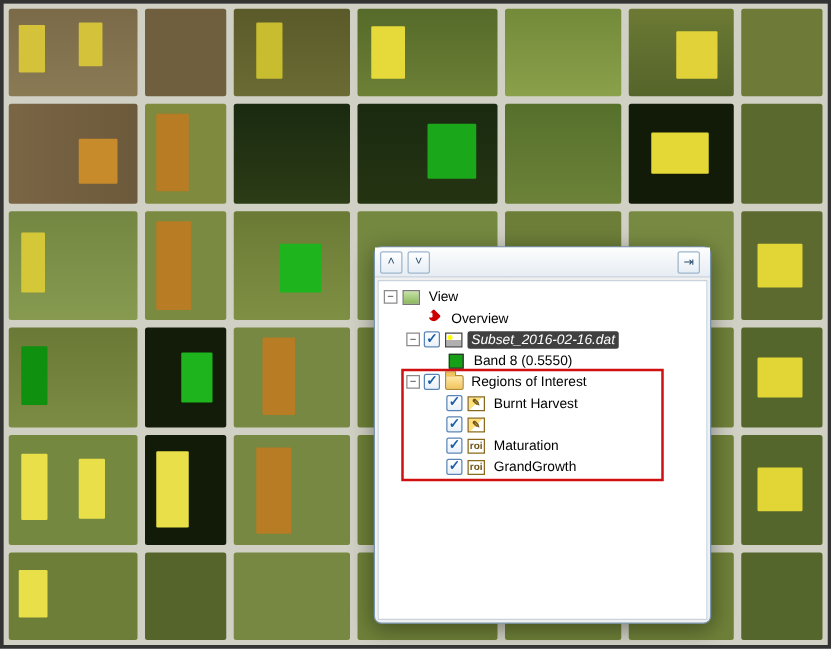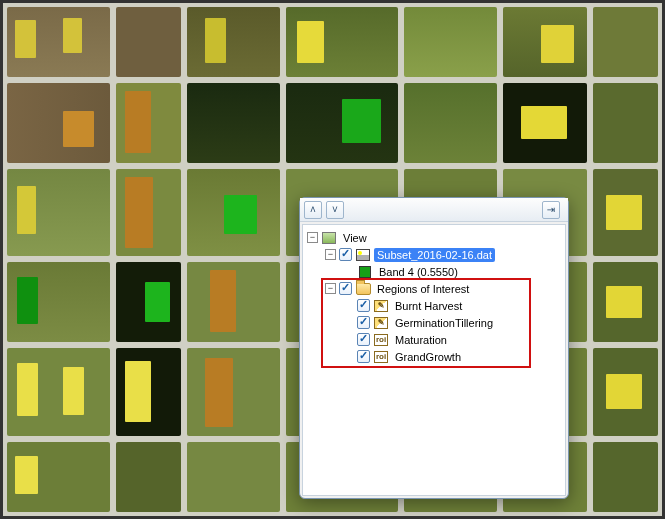--- a/index.html
+++ b/index.html
@@ -211,22 +211,23 @@
     font-size:8px;color:#6e5416;font-weight:bold;
   }
   .icon-roi.poly {
     background: linear-gradient(135deg,#ffe07a 50%, #fff 50%);
   }
   .label {
     padding: 1px 3px;
     border-radius: 2px;
   }
   .label.selected {
-    background: #3b82f6;
+    background: #404040;
     color: #fff;
+    font-style: italic;
   }
   .roi-highlight {
     position: absolute;
     border: 2px solid #d01010;
     pointer-events: none;
   }
 </style>
 </head>
 <body>
 
@@ -339,37 +340,46 @@
       <ul>
         <li>
           <div class="node-row">
             <span class="toggle">−</span>
             <span class="node-icon">
                 <span class="icon-view"></span>
               </span>
             <span class="label">View</span>
           </div>
           <ul>
+            <li>
+              <div class="node-row">
+                <span class="toggle blank"></span>
+                <span class="node-icon">
+                    <span class="icon-pin"></span>
+                  </span>
+                <span class="label">Overview</span>
+              </div>
+            </li>
             <li>
               <div class="node-row">
                 <span class="toggle">−</span>
                 <span class="chk checked"></span>
                 <span class="node-icon">
                     <span class="icon-image"></span>
                   </span>
                 <span class="label selected">Subset_2016-02-16.dat</span>
               </div>
               <ul>
                 <li>
                     <div class="node-row">
                   <span class="toggle blank"></span>
                   <span class="node-icon">
                         <span class="band-swatch" style="background:#16a016"></span>
                       </span>
-                  <span class="label">Band 4 (0.5550)</span>
+                  <span class="label">Band 8 (0.5550)</span>
                 </div>
                   </li>
               </ul>
             </li>
             <li style="position:relative">
               <div class="node-row">
                 <span class="toggle">−</span>
                 <span class="chk checked"></span>
                 <span class="node-icon">
                     <span class="icon-folder"></span>
@@ -387,21 +397,20 @@
                   <span class="label">Burnt Harvest</span>
                 </div>
                   </li>
                 <li>
                     <div class="node-row">
                   <span class="toggle blank"></span>
                   <span class="chk checked"></span>
                   <span class="node-icon">
                         <span class="icon-roi poly">✎</span>
                       </span>
-                  <span class="label">GerminationTillering</span>
                 </div>
                   </li>
                 <li>
                     <div class="node-row">
                   <span class="toggle blank"></span>
                   <span class="chk checked"></span>
                   <span class="node-icon">
                         <span class="icon-roi">roi</span>
                       </span>
                   <span class="label">Maturation</span>

